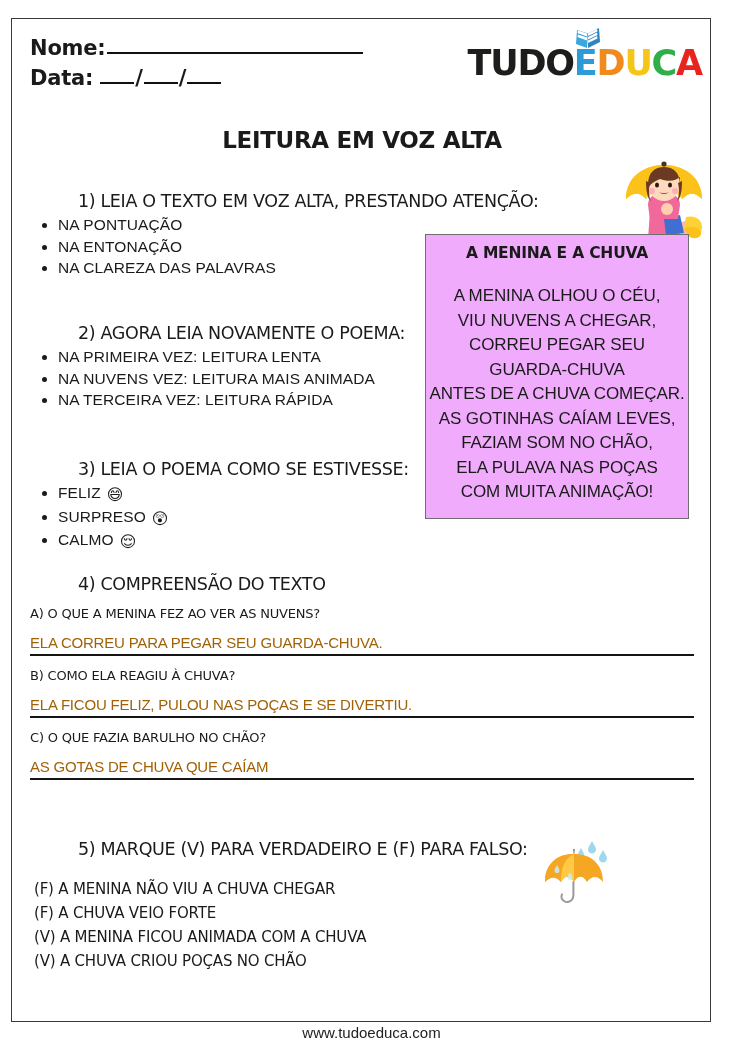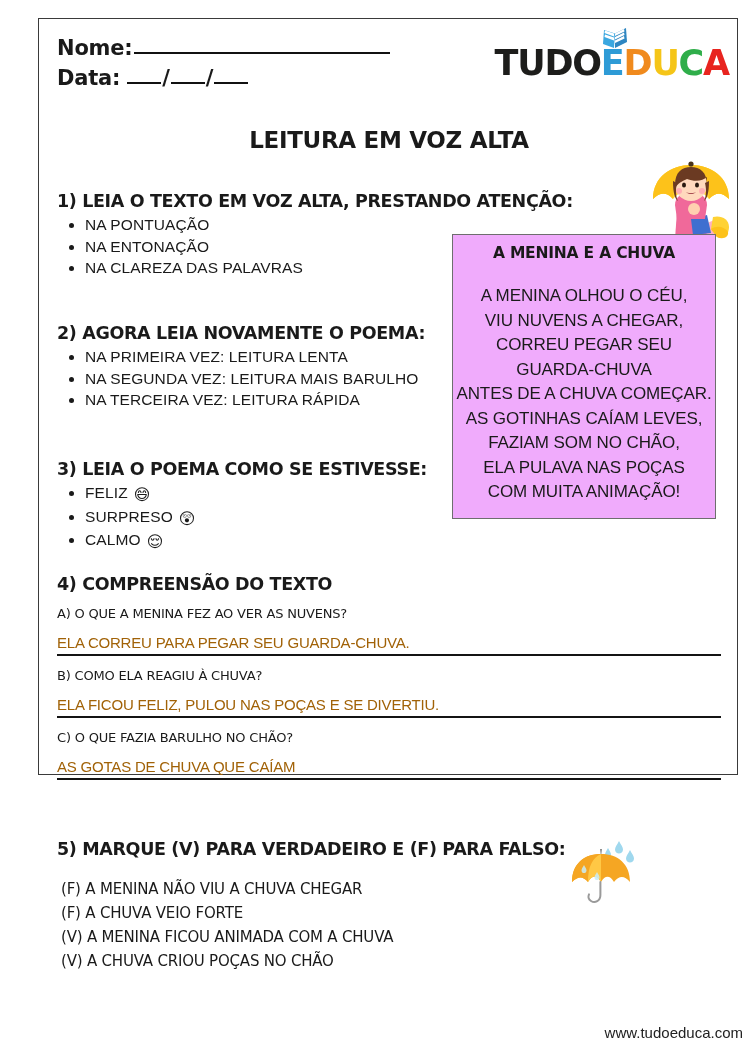--- a/index.html
+++ b/index.html
@@ -12,24 +12,24 @@
     height: 1050px;
     position: relative;
     font-family: "Liberation Sans", sans-serif;
     color: #1a1a1a;
     overflow: hidden;
   }
 
   
   #worksheet-frame {
     position: absolute;
-    left: 38px;
+    left: 11px;
     top: 18px;
     width: 700px;
-    height: 757px;
+    height: 1004px;
     border: 1.5px solid #3a3a3a;
     box-sizing: border-box;
     background: #fff;
   }
 
   
   #header-block {
     position: absolute;
     left: 18px;
     top: 14px;
@@ -100,24 +100,25 @@
     text-align: center;
     font-size: 23px;
     font-weight: bold;
     font-family: "DejaVu Sans", sans-serif;
     letter-spacing: -0.3px;
   }
 
   
   .section-heading {
     font-size: 17.5px;
-    font-weight: bold;
+    font-weight: normal;
     font-family: "DejaVu Sans", sans-serif;
     letter-spacing: -0.35px;
     white-space: nowrap;
+    margin-left: 48px;
   }
   ul.bullets {
     margin: 3px 0 0 0;
     padding-left: 28px;
     list-style: disc;
   }
   ul.bullets li {
     font-size: 15.5px;
     line-height: 21.5px;
     font-family: "Liberation Sans", sans-serif;
@@ -195,21 +196,21 @@
     letter-spacing: -0.2px;
     padding-left: 4px;
   }
 
   
   #site-footer {
     position: absolute;
     left: 0;
     top: 1024px;
     width: 743px;
-    text-align: right;
+    text-align: center;
     font-size: 15px;
     font-family: "Liberation Sans", sans-serif;
     color: #222;
   }
 
   
   #girl-umbrella-illustration {
     position: absolute;
     left: 600px;
     top: 140px;
@@ -304,21 +305,21 @@
       <li>NA PONTUAÇÃO</li>
       <li>NA ENTONAÇÃO</li>
       <li>NA CLAREZA DAS PALAVRAS</li>
     </ul>
   </div>
 
   <div id="section-2">
     <div class="section-heading">2) AGORA LEIA NOVAMENTE O POEMA:</div>
     <ul class="bullets">
       <li>NA PRIMEIRA VEZ: LEITURA LENTA</li>
-      <li>NA SEGUNDA VEZ: LEITURA MAIS BARULHO</li>
+      <li>NA NUVENS VEZ: LEITURA MAIS ANIMADA</li>
       <li>NA TERCEIRA VEZ: LEITURA RÁPIDA</li>
     </ul>
   </div>
 
   <div id="section-3">
     <div class="section-heading">3) LEIA O POEMA COMO SE ESTIVESSE:</div>
     <ul class="bullets">
       <li><span>FELIZ</span><span class="emo">😄</span></li>
       <li><span>SURPRESO</span><span class="emo">😲</span></li>
       <li><span>CALMO</span><span class="emo">😌</span></li>

